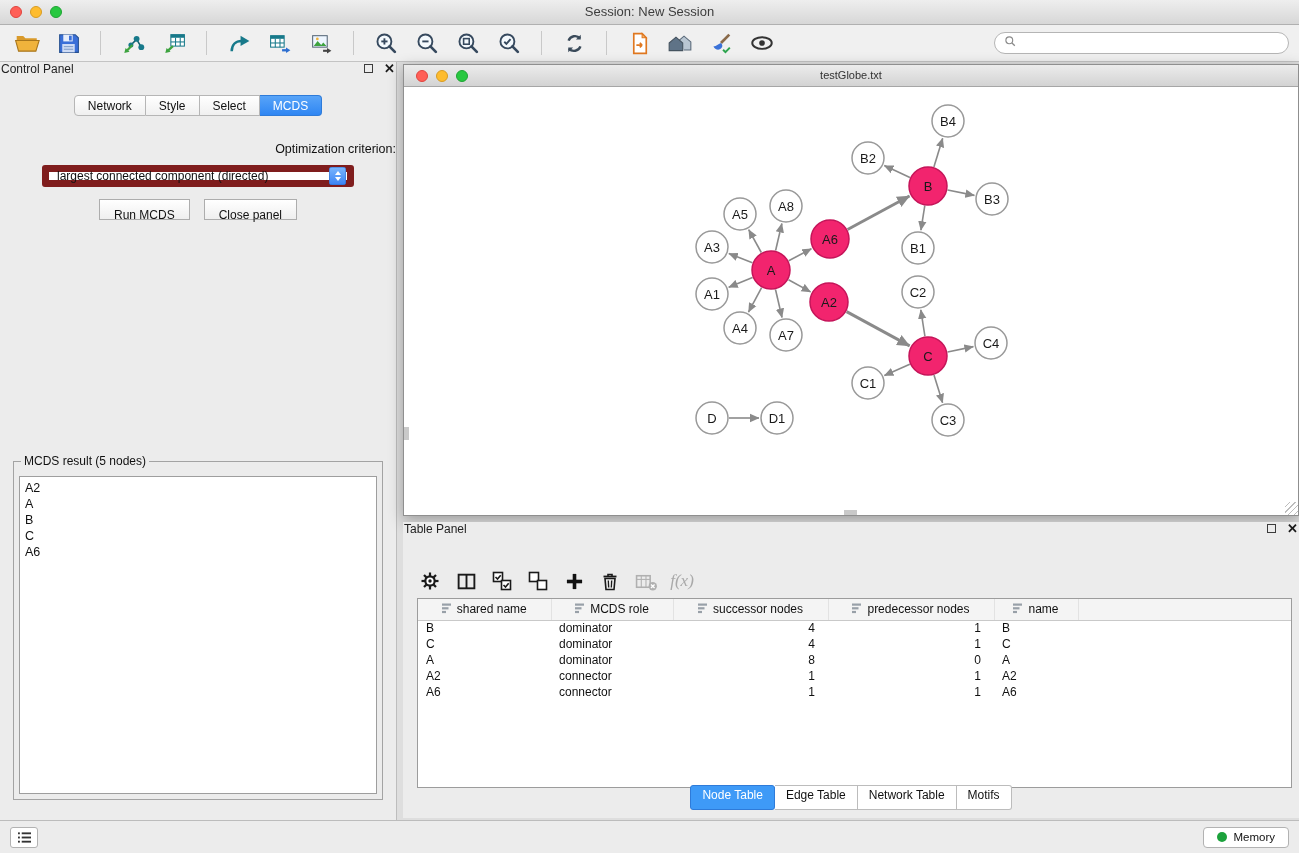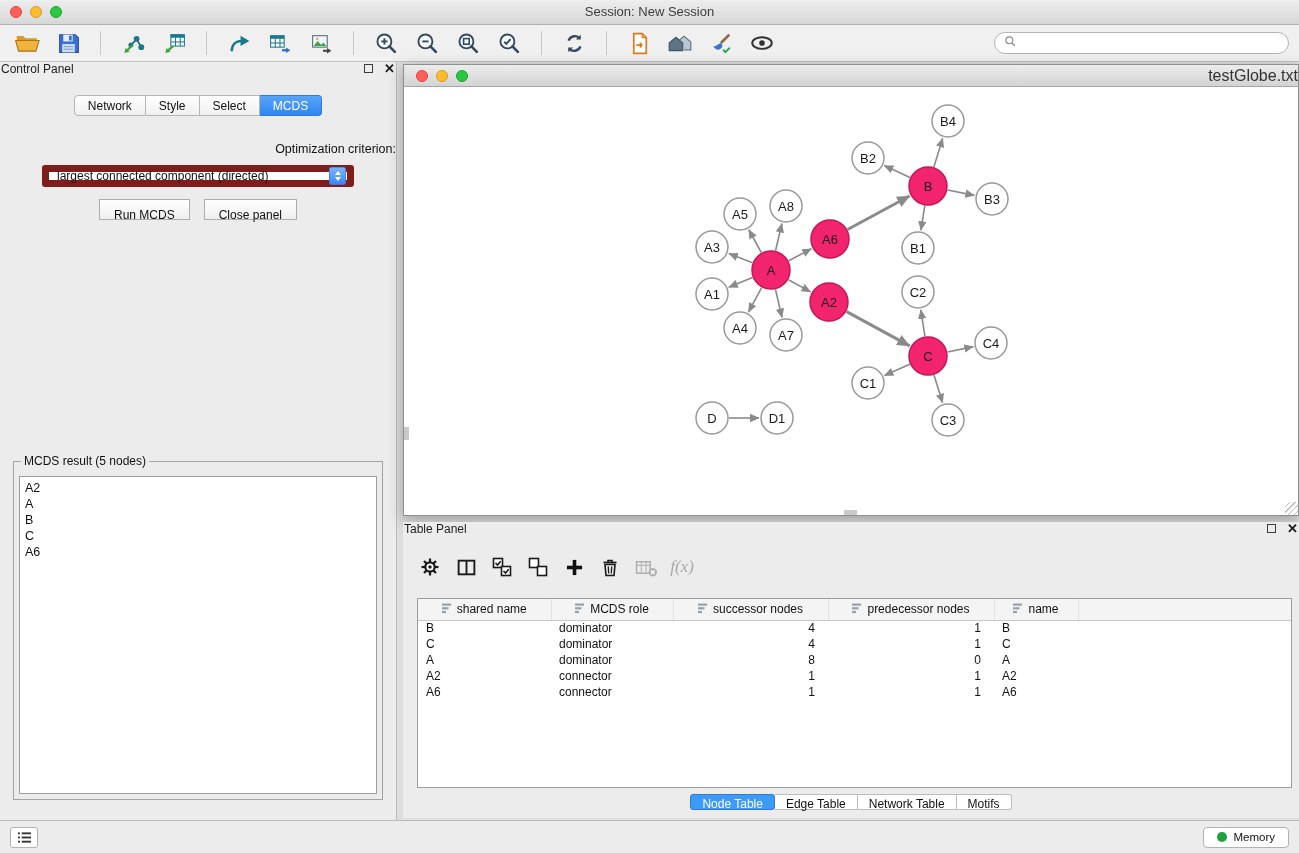--- a/index.html
+++ b/index.html
@@ -56,46 +56,46 @@
     border:1px solid #a3a3a3; font-size:12px; color:#111; padding:4px; }
   .result-box legend { font-size:12px; padding:0 3px; margin-left:3px; }
   .result-list { position:absolute; left:5px; right:5px; top:8px; bottom:5px; background:#fff;
     border:1px solid #9e9e9e; padding:3px 5px; font-size:12.5px; overflow:auto; }
   .result-item { line-height:16px; }
 
   
   .network-window { position:absolute; left:403px; top:64px; width:896px; height:452px;
     background:#fff; border:1px solid #8f8f8f; box-shadow:0 4px 14px rgba(0,0,0,0.3); }
   .nw-titlebar { height:22px; background:linear-gradient(#ececec,#d3d3d3); border-bottom:1px solid #a6a6a6;
-    position:relative; text-align:right; font-size:16px; color:#333; line-height:21px; }
+    position:relative; text-align:center; font-size:11px; color:#333; line-height:21px; }
   .nw-titlebar .tl { top:5px; left:12px; }
   .nw-canvas { position:relative; width:894px; height:428px; background:#fff; overflow:hidden; }
   .stub-left { position:absolute; left:0; top:340px; width:5px; height:13px; background:#c9c9c9; }
   .stub-bottom { position:absolute; left:440px; bottom:0; width:13px; height:5px; background:#c9c9c9; }
   .grip { position:absolute; right:0; bottom:0; width:13px; height:13px;
     background:repeating-linear-gradient(135deg, transparent 0 3px, #bdbdbd 3px 4px); }
 
   
   .table-panel { position:absolute; left:403px; top:522px; width:896px; height:296px; background:#ececec; }
-  .tp-toolbar { display:flex; align-items:flex-start; gap:10px; height:40px; padding:0 14px; margin-top:2px; }
+  .tp-toolbar { display:flex; align-items:flex-end; gap:10px; height:40px; padding:0 14px; margin-top:2px; }
   .tp-btn { background:transparent; border:none; display:flex; align-items:center; justify-content:center;
     width:26px; height:26px; cursor:pointer; }
   .tp-btn.disabled { cursor:default; }
   .fx-text { font-family:"Liberation Serif",serif; font-style:italic; font-size:17px; color:#a9a9a9; }
   .tp-tablebox { position:absolute; left:14px; right:7px; top:76px; height:190px; background:#fff;
     border:1px solid #9c9c9c; overflow:hidden; }
   table.node-table { width:100%; border-collapse:collapse; font-size:12px; color:#111; table-layout:fixed; }
   table.node-table th { height:21px; background:#f4f4f4; border-bottom:1px solid #c9c9c9;
     border-right:1px solid #e2e2e2; font-weight:normal; text-align:center; }
   table.node-table th.filler { border-right:none; }
   table.node-table td { height:16px; padding:0 8px; overflow:hidden; white-space:nowrap; }
   table.node-table td.num { text-align:right; padding-right:13px; }
   .hicon { display:inline-block; margin-right:5px; vertical-align:-1px; }
   .tp-tabs { position:absolute; left:0; right:0; bottom:8px; display:flex; justify-content:center; }
-  .tp-tab { height:16px; line-height:19px; padding:0 11px; font-size:12px; color:#111;
+  .tp-tab { height:25px; line-height:19px; padding:0 11px; font-size:12px; color:#111;
     background:#fff; border:1px solid #bcbcbc; border-left:none; cursor:pointer; }
   .tp-tab:first-child { border-left:1px solid #bcbcbc; border-radius:3px 0 0 3px; }
   .tp-tab:last-child { border-radius:0 3px 3px 0; }
   .tp-tab.active { background:#3e9af7; border-color:#2e7bd9; color:#fff; border-radius:3px; }
 
   
   .statusbar { position:absolute; left:0; bottom:0; width:100%; height:33px; background:#ececec;
     border-top:1px solid #bcbcbc; display:flex; align-items:center; padding:0 10px; }
   .menu-btn { width:28px; height:21px; background:#fff; border:1px solid #b2b2b2; border-radius:3px;
     display:flex; align-items:center; justify-content:center; cursor:pointer; }

